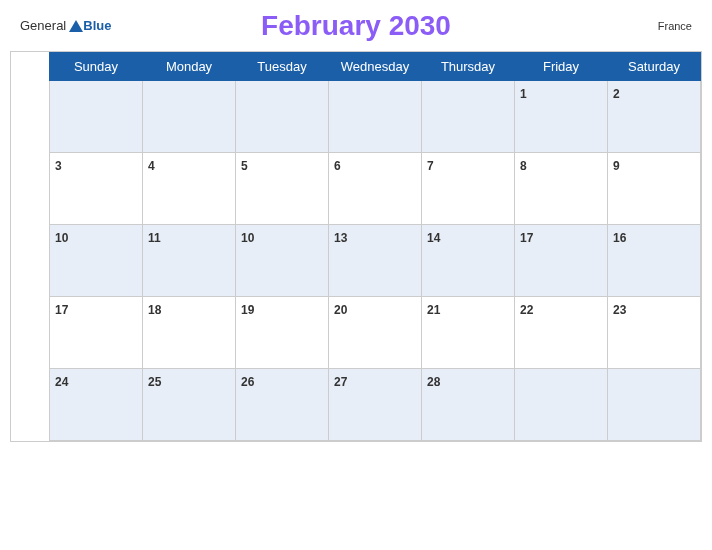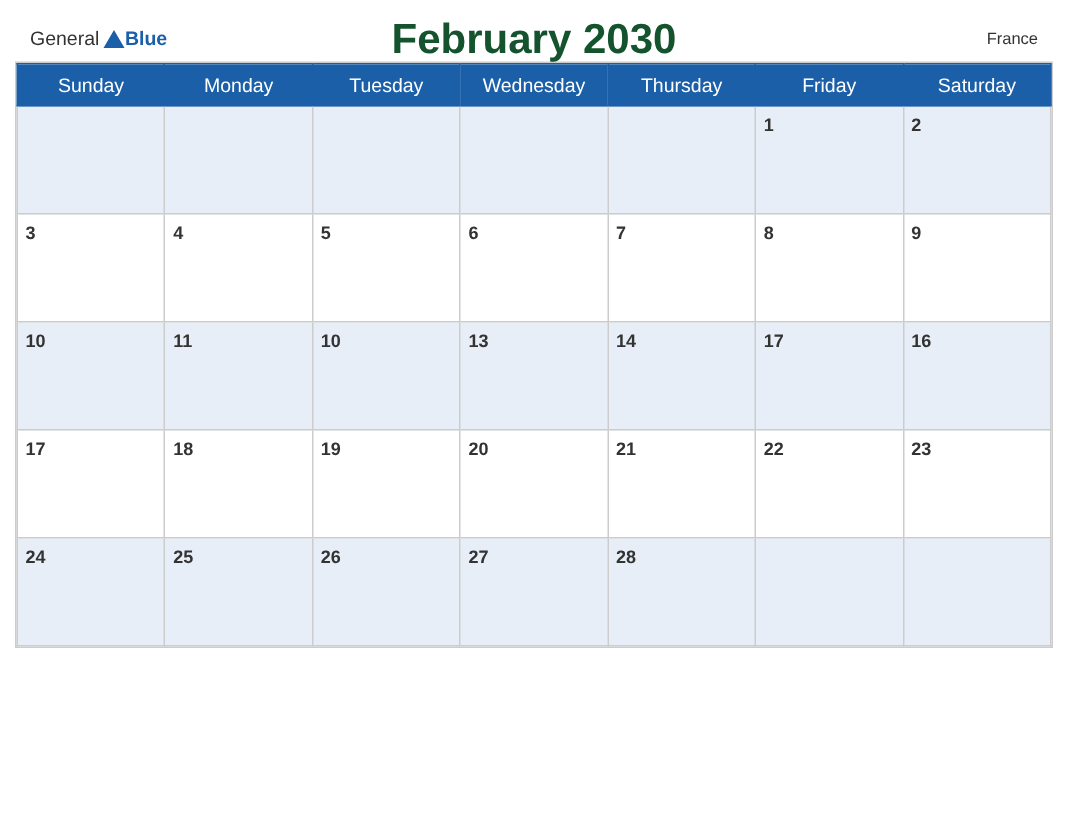--- a/index.html
+++ b/index.html
@@ -44,35 +44,36 @@
       width: 0;
       height: 0;
       border-left: 7px solid transparent;
       border-right: 7px solid transparent;
       border-bottom: 12px solid #1a5fa8;
       display: inline-block;
       margin-left: 1px;
     }
     .calendar-title {
       font-size: 28px;
-      color: #14532d;
+      color: #8b5cf6;
       font-weight: bold;
       position: absolute;
       left: 50%;
       transform: translateX(-50%);
     }
     .country-label {
       font-size: 11px;
       color: #333;
     }
     .calendar-container {
       width: 100%;
       border: 1px solid #ccc;
       border-collapse: collapse;
-      margin-top: 4px;
+      margin-top: 14px;
+      padding-left: 38px;
     }
     table {
       width: 100%;
       border-collapse: collapse;
     }
     thead tr th {
       background-color: #1a5fa8;
       color: white;
       padding: 6px 4px;
       font-size: 13px;

